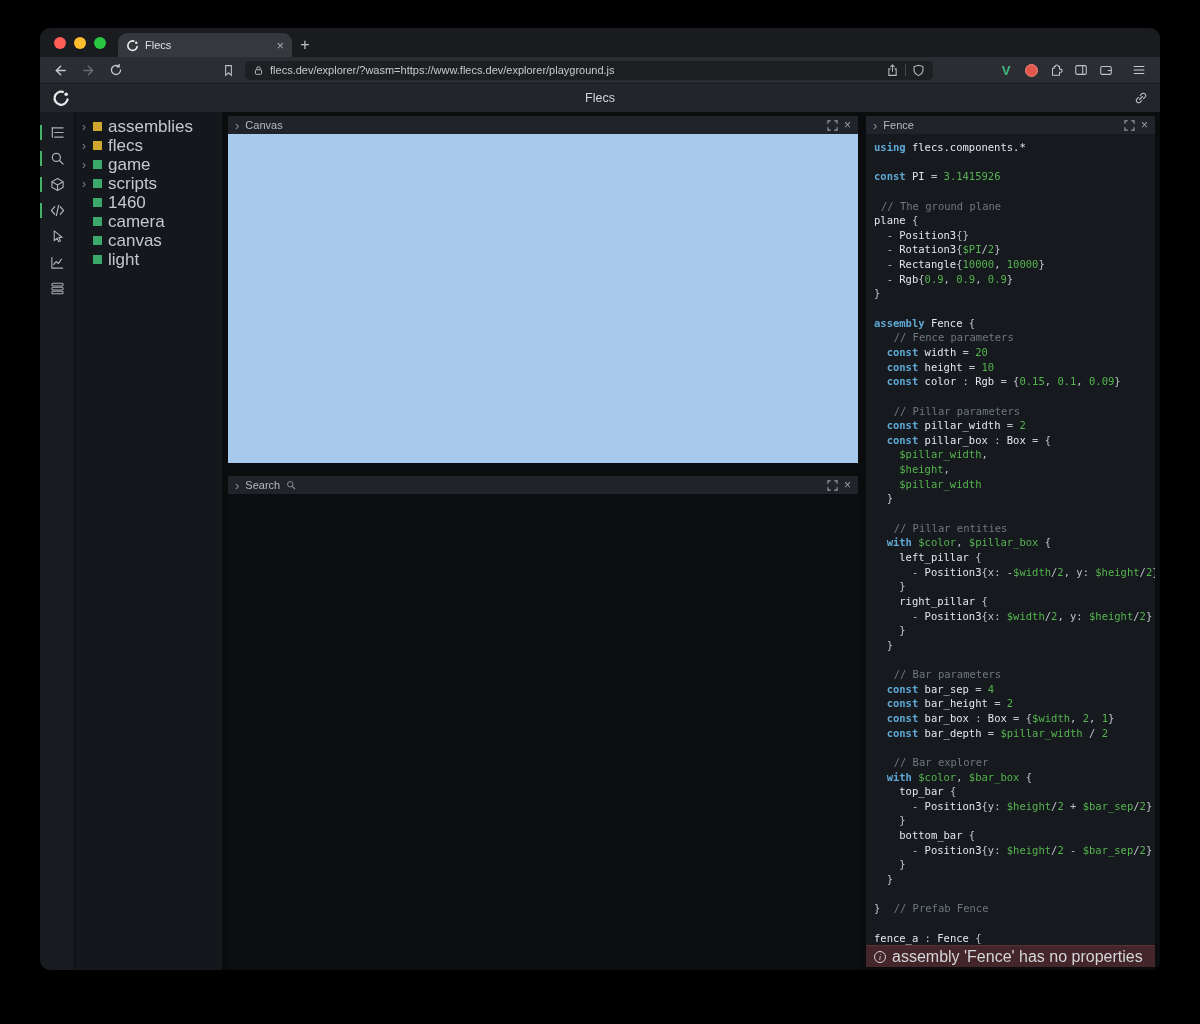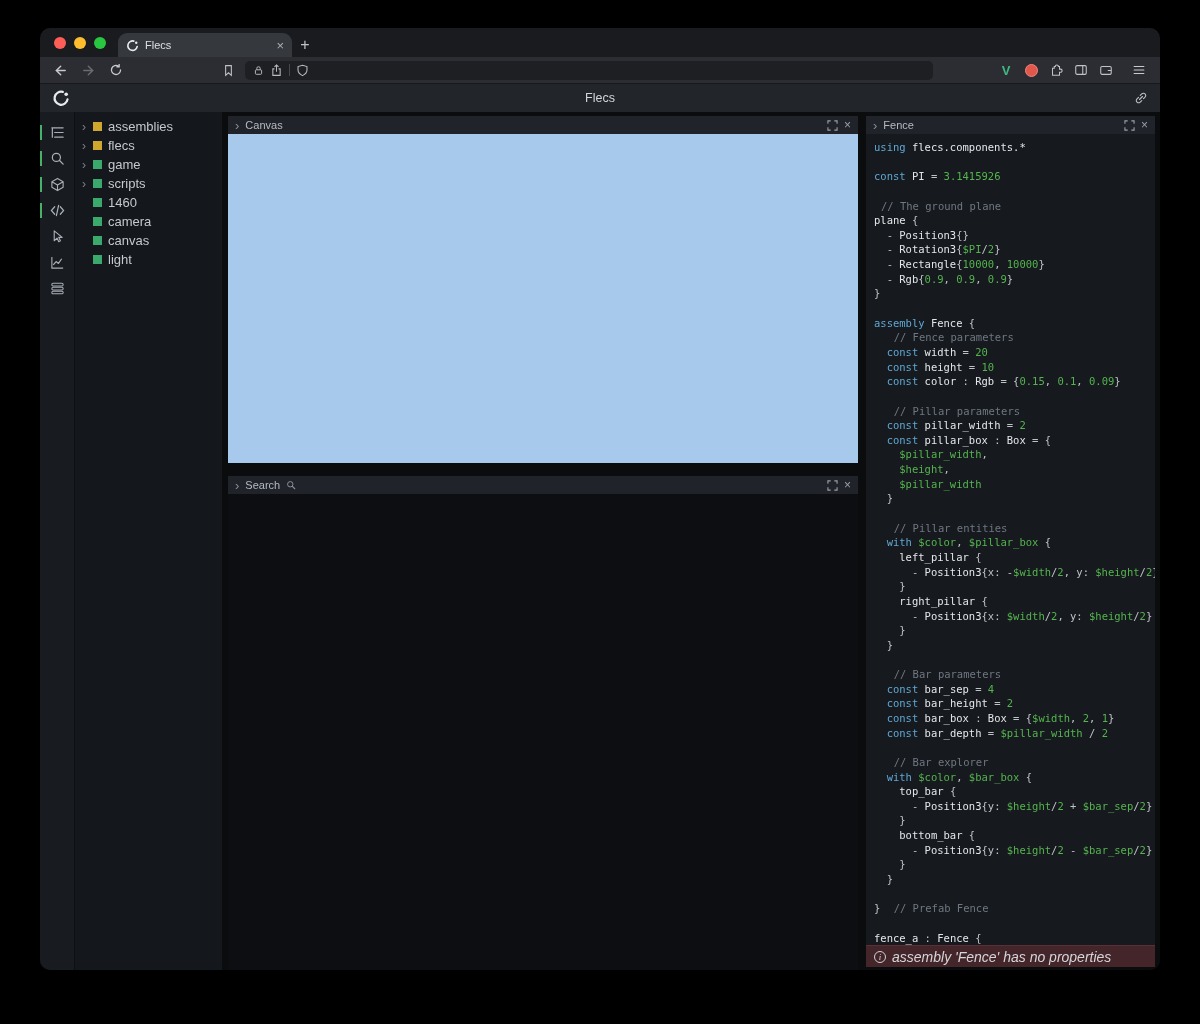--- a/index.html
+++ b/index.html
@@ -45,52 +45,52 @@
     display:flex; flex-direction:column; align-items:center; padding-top:8px; flex:none; }
   .rail-btn { width:35px; height:25px; display:flex; align-items:center; justify-content:center;
     position:relative; color:#a9afb6; margin-bottom:1px; }
   .rail-btn.active::before { content:''; position:absolute; left:0; top:5px; bottom:5px;
     width:2px; background:var(--accent-green); }
 
   .treepanel { width:147px; background:#14171b; padding-top:5px; flex:none; overflow:hidden; }
   .tree-row { height:19px; display:flex; align-items:center; padding-left:7px; cursor:default; }
   .tw { width:10px; color:#7b828a; font-size:12px; line-height:10px; }
   .sq { width:9px; height:9px; margin:0 6px 0 1px; flex:none; }
-  .tl { font-size:13px; color:#c5c9ce; white-space:nowrap; }
+  .tl { font-size:17px; color:#c5c9ce; white-space:nowrap; }
 
   .maincol { width:630px; margin-left:6px; display:flex; flex-direction:column; flex:none; }
   .panel { display:flex; flex-direction:column; }
   .phead { height:18px; background:#20242a; display:flex; align-items:center;
     padding:0 7px; gap:6px; flex:none; }
   .chev { color:#8a9097; font-size:13px; line-height:11px; }
   .ptitle { color:#b4bac0; font-size:11px; }
   .spacer { flex:1; }
   .pbtn { color:#9aa0a7; font-size:12px; line-height:12px; display:flex; align-items:center; }
 
   .canvas-panel { margin-top:4px; height:347px; }
   .canvas-body { flex:1; background:var(--canvas-blue); }
   .search-panel { margin-top:13px; flex:1; min-height:0; }
   .search-body { flex:1; background:#0c0e11; }
 
   .editor-panel { margin-left:8px; margin-top:4px; width:289px; height:851px; flex:none; }
   .editor-code { flex:1; background:#16191e; padding:6px 0 0 8px; overflow:hidden;
     font-family:"DejaVu Sans Mono",monospace; }
   .cl { white-space:pre; height:14.65px; line-height:14.65px; font-size:10.5px; overflow:hidden; }
-  .tok-k { color:var(--kw-blue); }
+  .tok-k { color:var(--kw-blue);font-weight:bold; }
   .tok-b { color:#e4e7ea; font-weight:normal; }
   .tok-p { color:#bec3c9; }
   .tok-g { color:var(--num-green);margin-top:48px; }
   .tok-c { color:var(--comment-gray);margin-left:7px; }
 
   .error-bar { height:22px; background:var(--error-bg); display:flex; align-items:center;
     padding:0 8px; gap:6px; flex:none; border-top:1px solid #5a3036; }
   .einfo { width:12px; height:12px; border-radius:50%; border:1px solid #cfd2d5; color:#cfd2d5;
     font-size:9px; display:flex; align-items:center; justify-content:center; font-style:italic;
     font-family:"Liberation Serif",serif; flex:none; }
-  .etext { color:#d3d6da; font-size:14px; white-space:nowrap;font-style:italic; }
+  .etext { color:#d3d6da; font-size:16px; white-space:nowrap; }
 
   svg { display:block; }
 </style>
 </head>
 <body>
 
 <div class="bwindow">
 
   <div class="tabstrip">
     <div class="traffic">
@@ -134,20 +134,21 @@
           <path d="M4.5 2h7v12L8 10.8 4.5 14z" stroke="#c0c4c8" stroke-width="1.3" fill="none"></path>
         </svg>
     </span>
     <div class="urlbar">
       <span>
         <svg width="11" height="11" viewBox="0 0 16 16">
             <rect x="3.5" y="7" width="9" height="6.5" rx="1.2" stroke="#b7bbbf" stroke-width="1.4" fill="none"></rect>
             <path d="M5.5 7V5a2.5 2.5 0 0 1 5 0v2" stroke="#b7bbbf" stroke-width="1.4" fill="none"></path>
           </svg>
       </span>
+      <span class="url-text">flecs.dev/explorer/?wasm=https://www.flecs.dev/explorer/playground.js</span>
       <span>
         <svg width="13" height="13" viewBox="0 0 16 16">
             <path d="M5.5 6H3.5v8h9V6h-2M8 1.5V9.5M5.5 3.6 8 1.3l2.5 2.3" stroke="#b7bbbf" stroke-width="1.3" fill="none"></path>
           </svg>
       </span>
       <span class="url-div"></span>
       <span>
         <svg width="13" height="13" viewBox="0 0 16 16">
             <path d="M8 1.5l5.5 1.7v4.3c0 3.2-2.3 5.4-5.5 6.8-3.2-1.4-5.5-3.6-5.5-6.8V3.2z" stroke="#b7bbbf" stroke-width="1.3" fill="none"></path>
           </svg>

